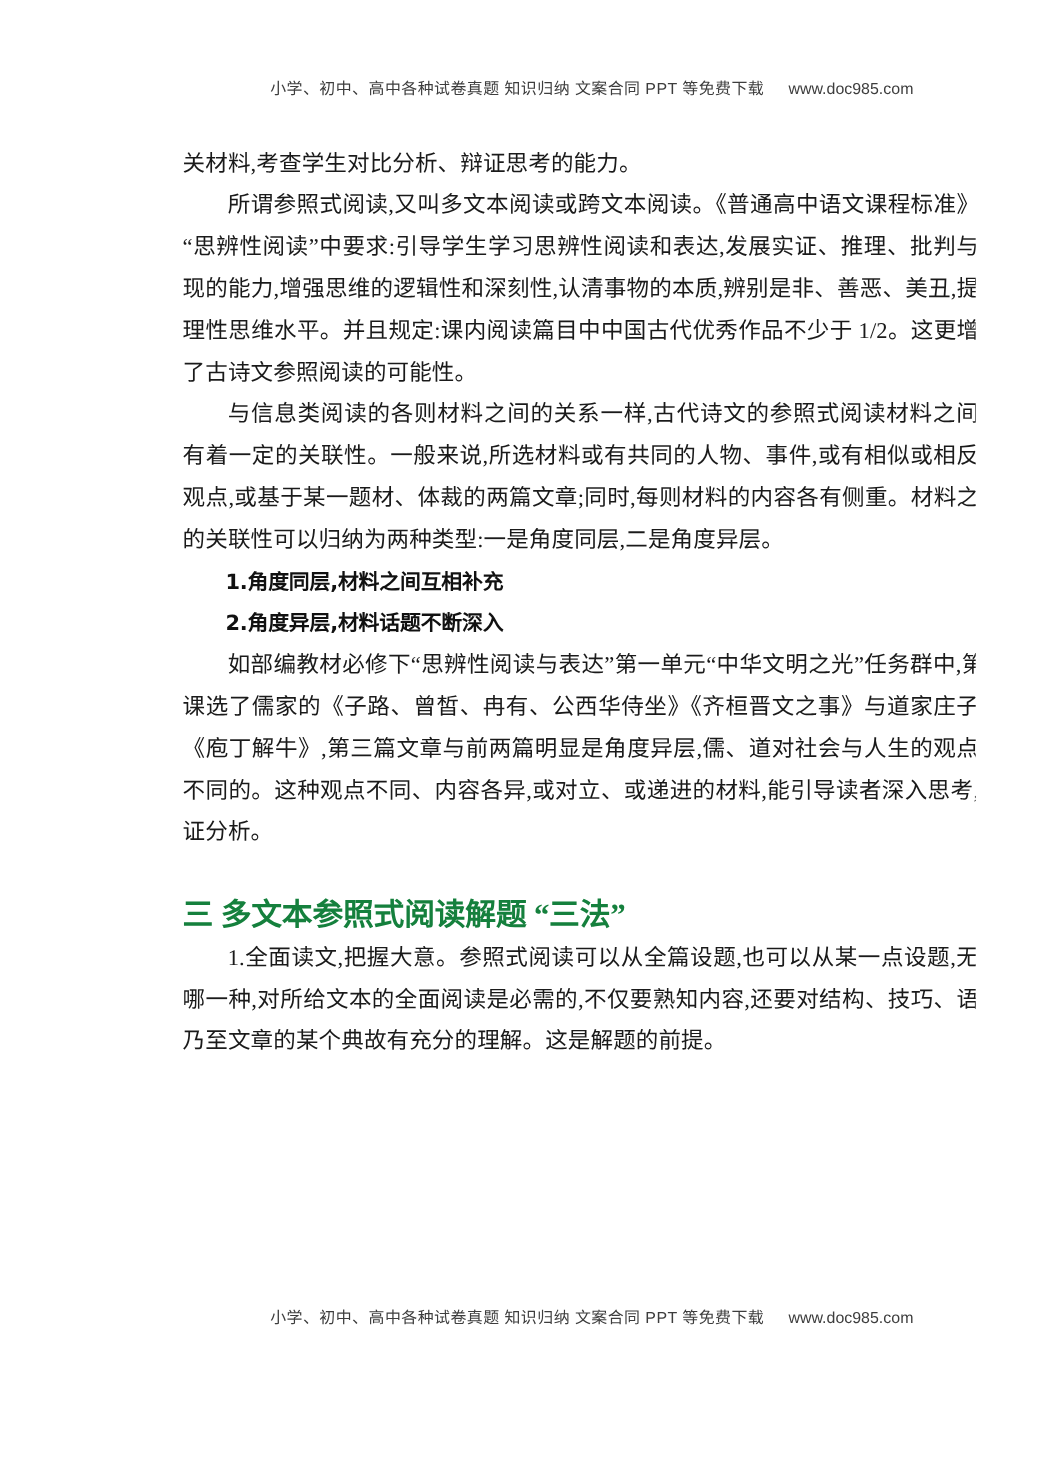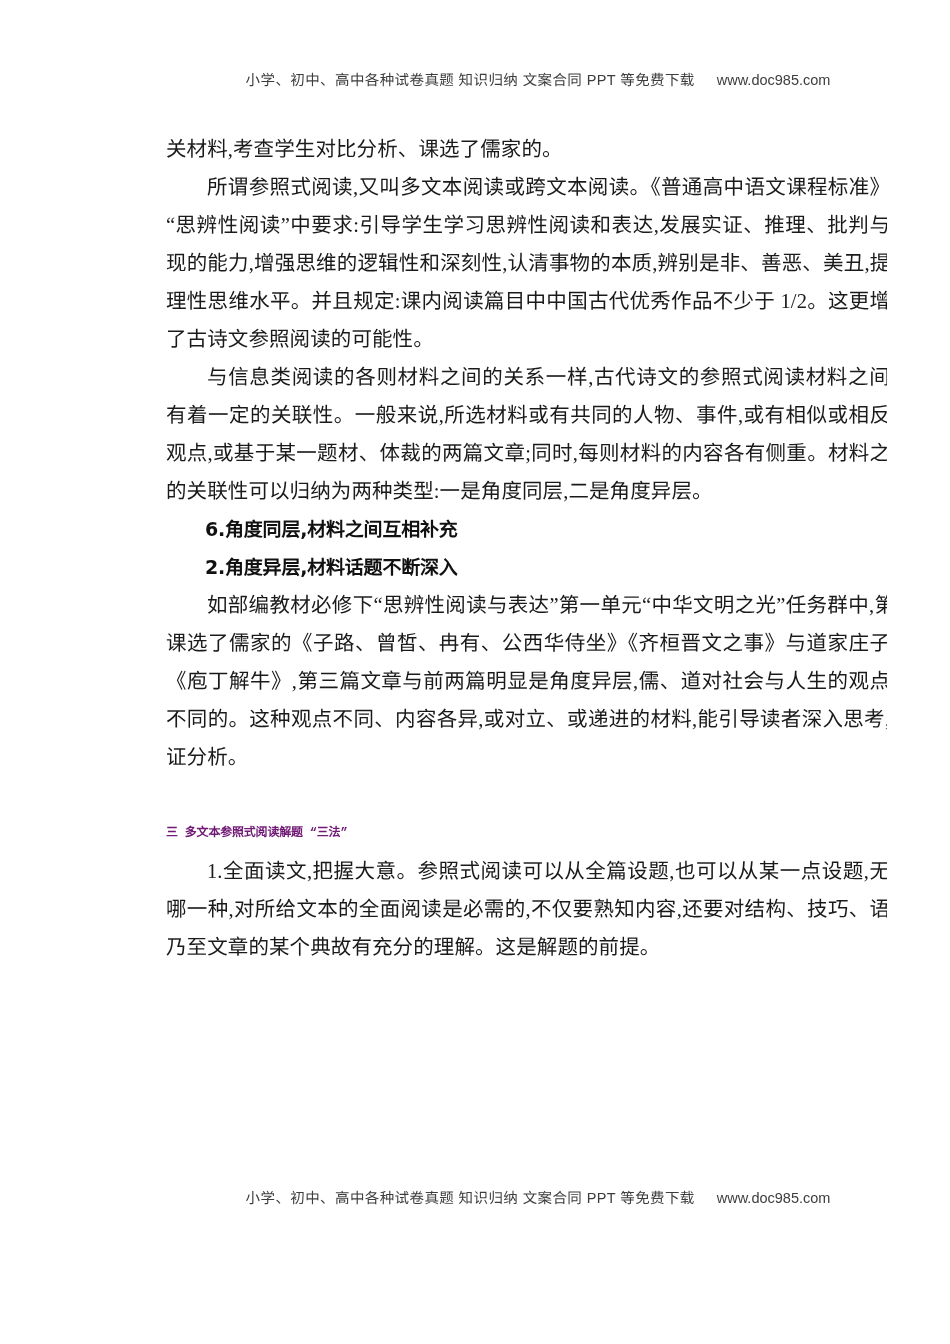--- a/index.html
+++ b/index.html
@@ -75,51 +75,51 @@
     font-weight: 700;
     line-height: 38px;
     text-indent: 2.05em;
     letter-spacing: -0.2px;
     color: #111111;
     white-space: nowrap;
   }
 
   h2.section-heading {
     margin: 0;
-    font-family: Liberation Mono, monospace;
-    font-size: 12px;
+    font-family: Liberation Serif, serif;
+    font-size: 28px;
     font-weight: 700;
     line-height: 38px;
     letter-spacing: -0.2px;
-    color: #701a75;
+    color: #15803d;
     white-space: nowrap;
   }
 
   .spacer-line {
     height: 38px;
   }
 </style>
 </head>
 <body>
 
 <div class="page">
 
   <div class="watermark watermark-top">
     <span>小学、初中、高中各种试卷真题  知识归纳  文案合同  PPT 等免费下载</span><span class="wm-url">www.doc985.com</span>
   </div>
 
   <div class="content">
 
-    <p class="body-line cont">关材料,考查学生对比分析、课选了儒家的。</p>
+    <p class="body-line cont">关材料,考查学生对比分析、辩证思考的能力。</p>
 
     <p class="body-para">所谓参照式阅读,又叫多文本阅读或跨文本阅读。《普通高中语文课程标准》中“思辨性阅读”中要求:引导学生学习思辨性阅读和表达,发展实证、推理、批判与发现的能力,增强思维的逻辑性和深刻性,认清事物的本质,辨别是非、善恶、美丑,提高理性思维水平。并且规定:课内阅读篇目中中国古代优秀作品不少于 1/2。这更增加了古诗文参照阅读的可能性。</p>
 
     <p class="body-para">与信息类阅读的各则材料之间的关系一样,古代诗文的参照式阅读材料之间也有着一定的关联性。一般来说,所选材料或有共同的人物、事件,或有相似或相反的观点,或基于某一题材、体裁的两篇文章;同时,每则材料的内容各有侧重。材料之间的关联性可以归纳为两种类型:一是角度同层,二是角度异层。</p>
 
-    <h3 class="sub-heading">6.角度同层,材料之间互相补充</h3>
+    <h3 class="sub-heading">1.角度同层,材料之间互相补充</h3>
 
 
     <h3 class="sub-heading">2.角度异层,材料话题不断深入</h3>
 
     <p class="body-para">如部编教材必修下“思辨性阅读与表达”第一单元“中华文明之光”任务群中,第 5 课选了儒家的《子路、曾皙、冉有、公西华侍坐》《齐桓晋文之事》与道家庄子的《庖丁解牛》,第三篇文章与前两篇明显是角度异层,儒、道对社会与人生的观点是不同的。这种观点不同、内容各异,或对立、或递进的材料,能引导读者深入思考,辩证分析。</p>
 
     <div class="spacer-line"></div>
 
     <h2 class="section-heading">三 多文本参照式阅读解题 “三法”</h2>
 

